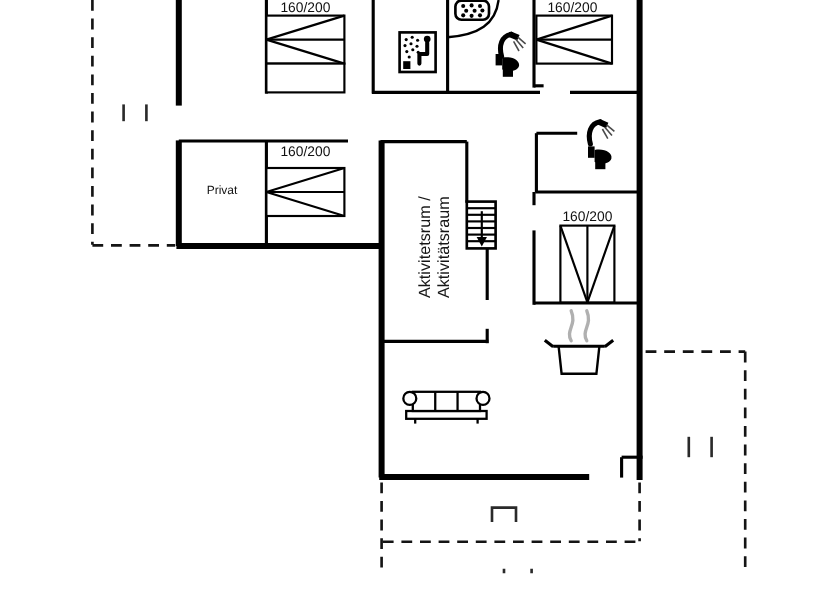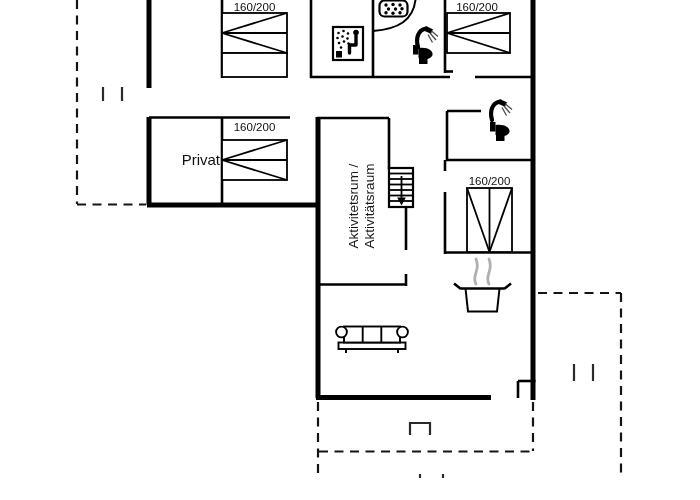--- a/index.html
+++ b/index.html
@@ -5,21 +5,21 @@
   html,body{margin:0;padding:0;background:#ffffff;}
   .stage{
     position:relative;width:700px;height:478px;background:#ffffff;
     font-family:"Liberation Sans",sans-serif;overflow:hidden;
   }
   .stage svg{position:absolute;left:0;top:0;}
   .lbl{
     position:absolute;font-size:11.5px;color:#111;text-align:center;
     white-space:nowrap;letter-spacing:0px;line-height:12px;
   }
-  .lbl.big{font-size:15px;line-height:16px;text-align:right;}
+  .lbl.big{font-size:10px;line-height:16px;}
   .rot{
     position:absolute;left:295px;top:190px;width:134px;height:32px;
     transform:rotate(-90deg);text-align:center;font-size:13.5px;
     line-height:15.5px;color:#161616;
   }
 </style>
 </head>
 <body>
 
 <div class="stage">

